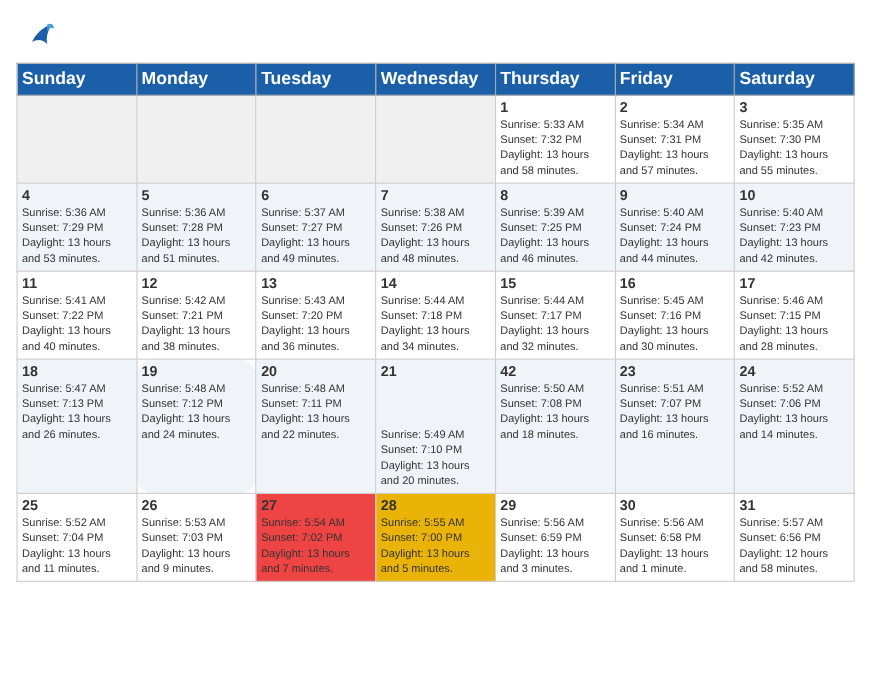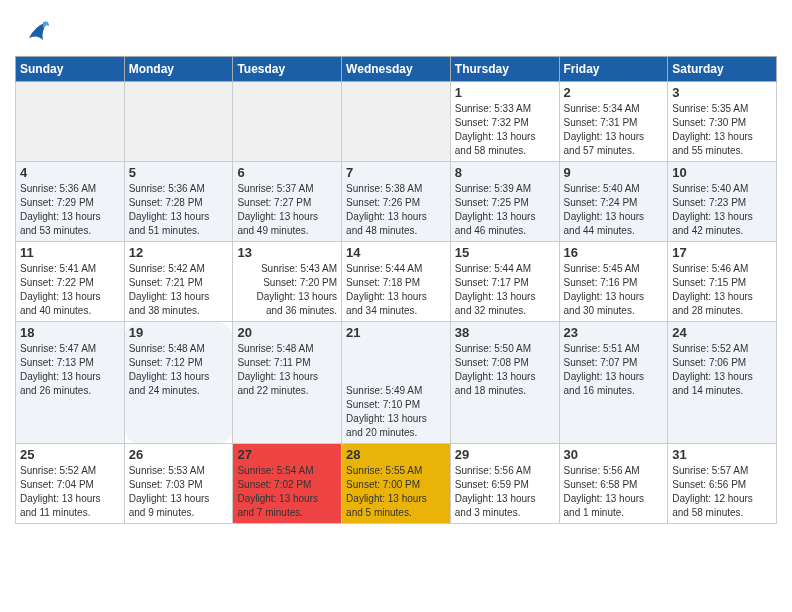--- a/index.html
+++ b/index.html
@@ -44,21 +44,21 @@
     .calendar {
       width: 100%;
       border-collapse: collapse;
       font-size: 11px;
     }
     .calendar th {
       background: #1a5fa8;
       color: #fff;
       padding: 5px 4px;
       text-align: left;
-      font-size: 12px;
+      font-size: 16px;
       font-weight: bold;
       border: 1px solid #aaa;
     }
     .calendar td {
       border: 1px solid #ccc;
       vertical-align: top;
       padding: 3px 4px;
       width: calc(100% / 7);
       min-height: 80px;
       background: #fff;
@@ -210,21 +210,21 @@
         </td>
         <td style="background: rgb(255, 255, 255);">
           <span class="day-num">12</span>
           <div class="day-detail" style="white-space: pre-line;">Sunrise: 5:42 AM
 Sunset: 7:21 PM
 Daylight: 13 hours
 and 38 minutes.</div>
         </td>
         <td style="background: rgb(255, 255, 255);">
           <span class="day-num">13</span>
-          <div class="day-detail" style="white-space: pre-line; text-align: right;">Sunrise: 5:43 AM
+          <div class="day-detail" style="white-space: pre-line;">Sunrise: 5:43 AM
 Sunset: 7:20 PM
 Daylight: 13 hours
 and 36 minutes.</div>
         </td>
         <td style="background: rgb(255, 255, 255);">
           <span class="day-num">14</span>
           <div class="day-detail" style="white-space: pre-line;">Sunrise: 5:44 AM
 Sunset: 7:18 PM
 Daylight: 13 hours
 and 34 minutes.</div>
@@ -274,21 +274,21 @@
 and 22 minutes.</div>
         </td>
         <td style="background: rgb(240, 244, 248);">
           <span class="day-num">21</span>
           <div class="day-detail" style="white-space: pre-line; margin-top: 44px;">Sunrise: 5:49 AM
 Sunset: 7:10 PM
 Daylight: 13 hours
 and 20 minutes.</div>
         </td>
         <td style="background: rgb(240, 244, 248);">
-          <span class="day-num">38</span>
+          <span class="day-num">42</span>
           <div class="day-detail" style="white-space: pre-line;">Sunrise: 5:50 AM
 Sunset: 7:08 PM
 Daylight: 13 hours
 and 18 minutes.</div>
         </td>
         <td style="background: rgb(240, 244, 248);">
           <span class="day-num">23</span>
           <div class="day-detail" style="white-space: pre-line;">Sunrise: 5:51 AM
 Sunset: 7:07 PM
 Daylight: 13 hours

